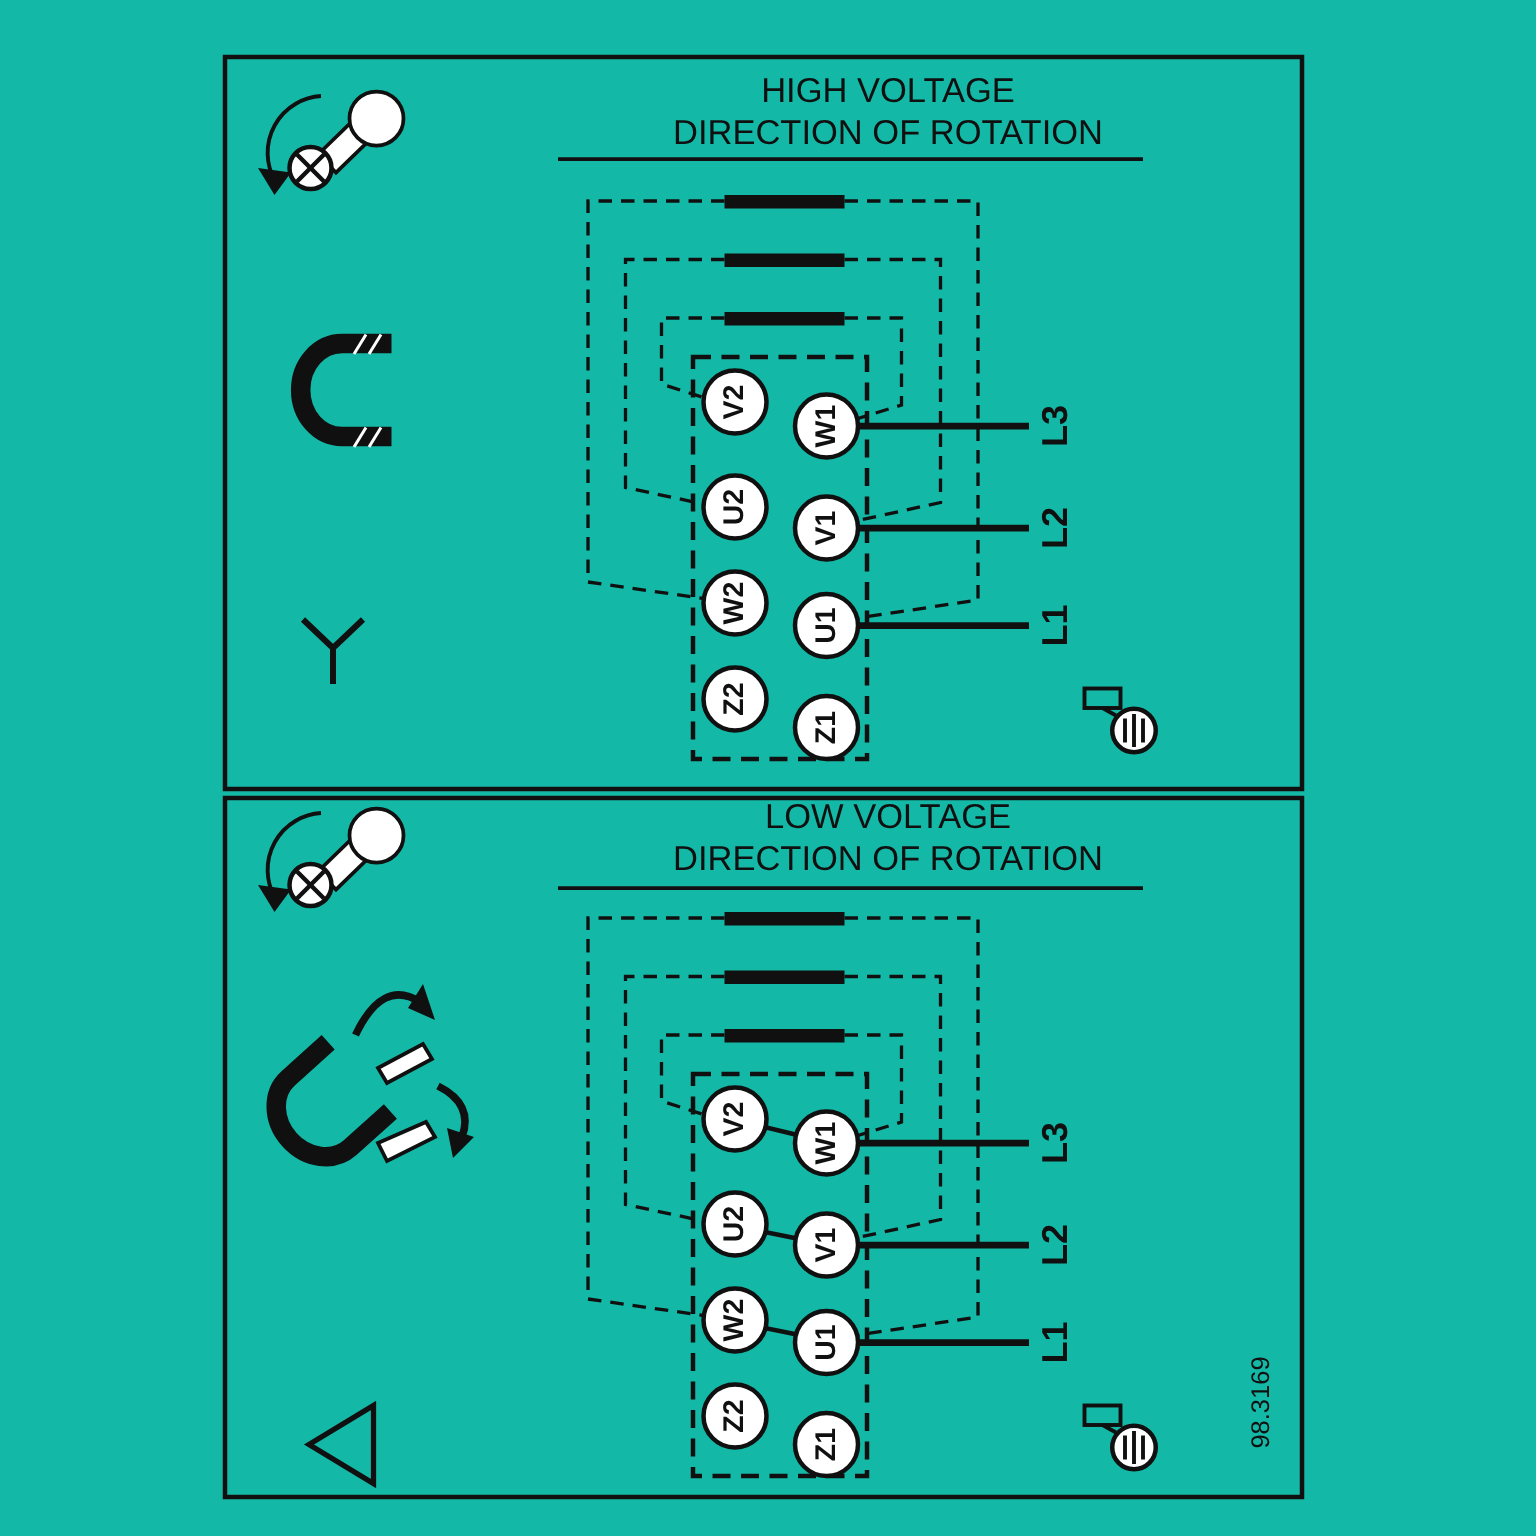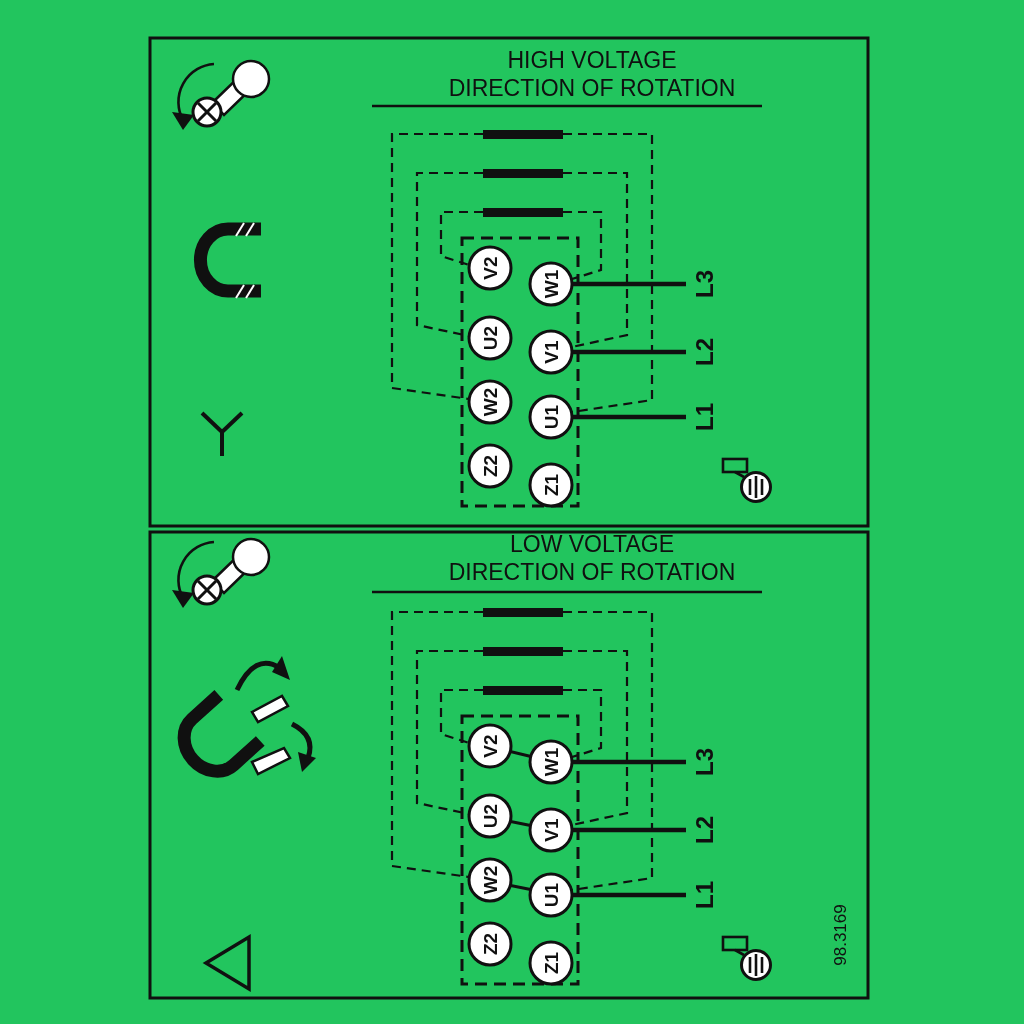--- a/index.html
+++ b/index.html
@@ -1,16 +1,16 @@
 <!DOCTYPE html>
 <html><head>
 <meta charset="utf-8">
 <style>
   html,body{margin:0;padding:0;background:#ffffff;}
-  .stage{position:relative;width:1024px;height:1024px;background:#22c55e;font-family:"Liberation Sans",sans-serif;}
+  .stage{position:relative;width:1024px;height:1024px;background:#14b8a6;font-family:"Liberation Sans",sans-serif;}
   svg{display:block;}
   .frame{fill:none;stroke:#101010;stroke-width:3;}
   .title{font-family:"Liberation Sans",sans-serif;font-size:23px;fill:#101010;text-anchor:middle;}
   .tlabel{font-family:"Liberation Sans",sans-serif;font-size:19px;font-weight:bold;fill:#101010;text-anchor:middle;dominant-baseline:central;}
   .llabel{font-family:"Liberation Sans",sans-serif;font-size:24px;font-weight:bold;fill:#101010;text-anchor:middle;dominant-baseline:central;}
   .ref{font-family:"Liberation Sans",sans-serif;font-size:17px;fill:#101010;text-anchor:middle;}
   .dash{fill:none;stroke:#101010;stroke-width:2.2;stroke-dasharray:9 6;}
   .boxdash{fill:none;stroke:#101010;stroke-width:3;stroke-dasharray:12 7;}
   .term{fill:#ffffff;stroke:#101010;stroke-width:3;}
   .wire{stroke:#101010;stroke-width:4.5;fill:none;}

